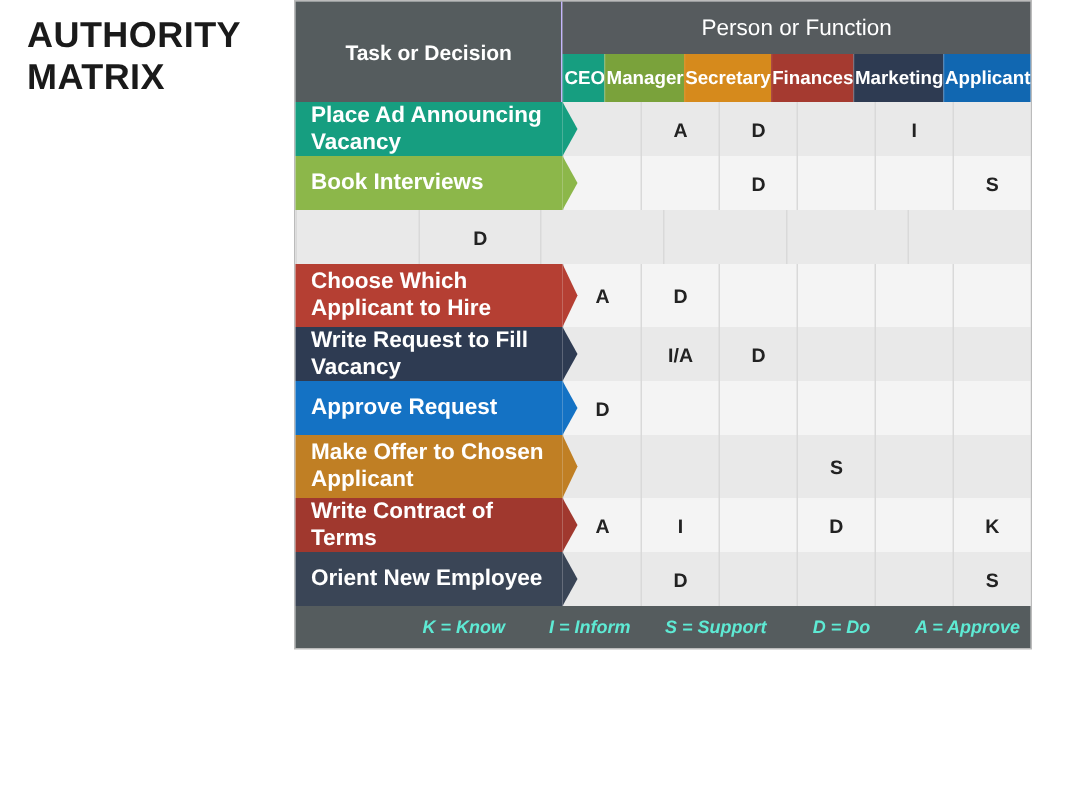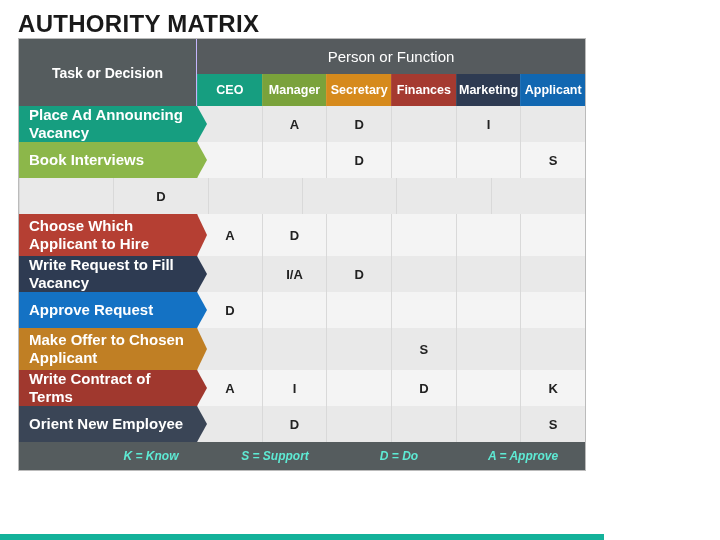--- a/index.html
+++ b/index.html
@@ -1,17 +1,17 @@
 <!DOCTYPE html>
 <html><head>
 <meta charset="utf-8">
 <style>
   * { box-sizing: border-box; margin: 0; padding: 0; }
   html, body { width: 720px; height: 540px; font-family: "Segoe UI", Arial, sans-serif; background: #fff; }
-  .page { width: 604px; height: 540px; display: flex; flex-direction: column; }
+  .page { width: 604px; height: 540px; display: flex; flex-direction: row; }
   .title { font-size: 24px; font-weight: 700; color: #1a1a1a; padding: 10px 18px 0; letter-spacing: .3px; }
   .subtitle { font-size: 15px; color: #222; padding: 4px 18px 10px; }
   .matrix-wrap { padding: 0 18px 0; flex: 1; }
   .matrix { width: 100%; border: 1px solid #bbb; display: flex; flex-direction: column; }
   .hdr-top { display: flex; }
   .hdr-task { flex: 0 0 178px; background: #555c5e; color: #fff; font-weight: 700; font-size: 14px; display: flex; align-items: center; justify-content: center; border-right: 1px solid #c4b5fd; }
   .hdr-group-block { flex: 1; display: flex; flex-direction: column; }
   .hdr-group { background: #565b5e; color: #fff; font-weight: 400; font-size: 15px; text-align: center; padding: 9px 0; }
   .hdr-roles { display: flex; }
   .role { flex: 1; color: #fff; font-weight: 700; font-size: 12.5px; padding: 9px 0; text-align: center; border-left: 1px solid rgba(255,255,255,.08); }
@@ -151,20 +151,21 @@
               <div class="cell"></div>
               <div class="cell"></div>
               <div class="cell"></div>
               <div class="cell">S</div>
             </div>
           </div>
         </div>
       <div class="legend">
         <div class="spacer"></div>
         <div class="item">K = Know</div>
+        <div class="item">I = Inform</div>
         <div class="item">S = Support</div>
         <div class="item">D = Do</div>
         <div class="item">A = Approve</div>
       </div>
     </div>
   </div>
   <div class="strip"></div>
 </div>
 
 </body></html>

